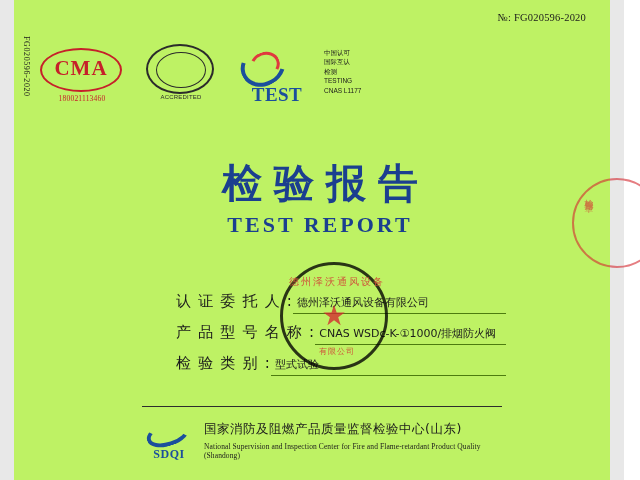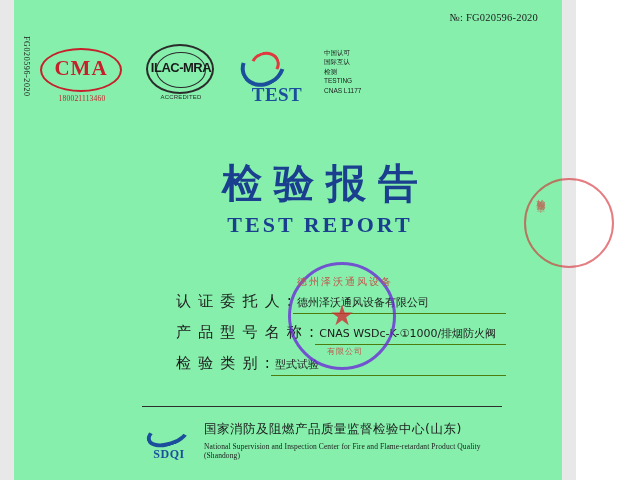--- a/index.html
+++ b/index.html
@@ -8,23 +8,23 @@
   }
   body {
     width: 640px;
     height: 480px;
     background: #ffffff;
     font-family: "Liberation Sans", sans-serif;
     overflow: hidden;
   }
   .page {
     position: relative;
-    width: 576px;
+    width: 624px;
     height: 480px;
-    background: #86efac;
+    background: #bef264;
     box-sizing: border-box;
   }
   .side-bar-left, .side-bar-right {
     position: absolute;
     top: 0;
     width: 14px;
     height: 480px;
     background: #e8e8e8;
   }
   .side-bar-left { left: 0; }
@@ -312,25 +312,25 @@
     border-bottom: 1px solid #4d7c0f;
     padding: 0 2px 3px 4px;
     white-space: nowrap;
     overflow: hidden;
     font-family: "DejaVu Sans", sans-serif;
   }
 
   
   .stamp {
     position: absolute;
-    left: 288px;
+    left: 280px;
     top: 262px;
     width: 108px;
     height: 108px;
-    border: 3px solid #6d28d9;
+    border: 3px solid #000000;
     border-radius: 50%;
     opacity: 0.78;
     box-sizing: border-box;
     pointer-events: none;
   }
   .stamp .star {
     position: absolute;
     left: 50%;
     top: 50%;
     transform: translate(-50%, -50%);
@@ -472,21 +472,20 @@
   <div class="logos">
 
     <div class="cma">
       <div class="ellipse"></div>
       <div class="cma-text">CMA</div>
       <div class="cma-num">180021113460</div>
     </div>
 
     <div class="ilac">
       <div class="ring"></div>
-      <div class="word">ILAC-MRA</div>
       <div class="sub">ACCREDITED</div>
     </div>
 
     <div class="cnas">
       <div class="swoosh"></div>
       <div class="swoosh2"></div>
       <div class="word">TEST</div>
     </div>
 
     <div class="cnas-text">

